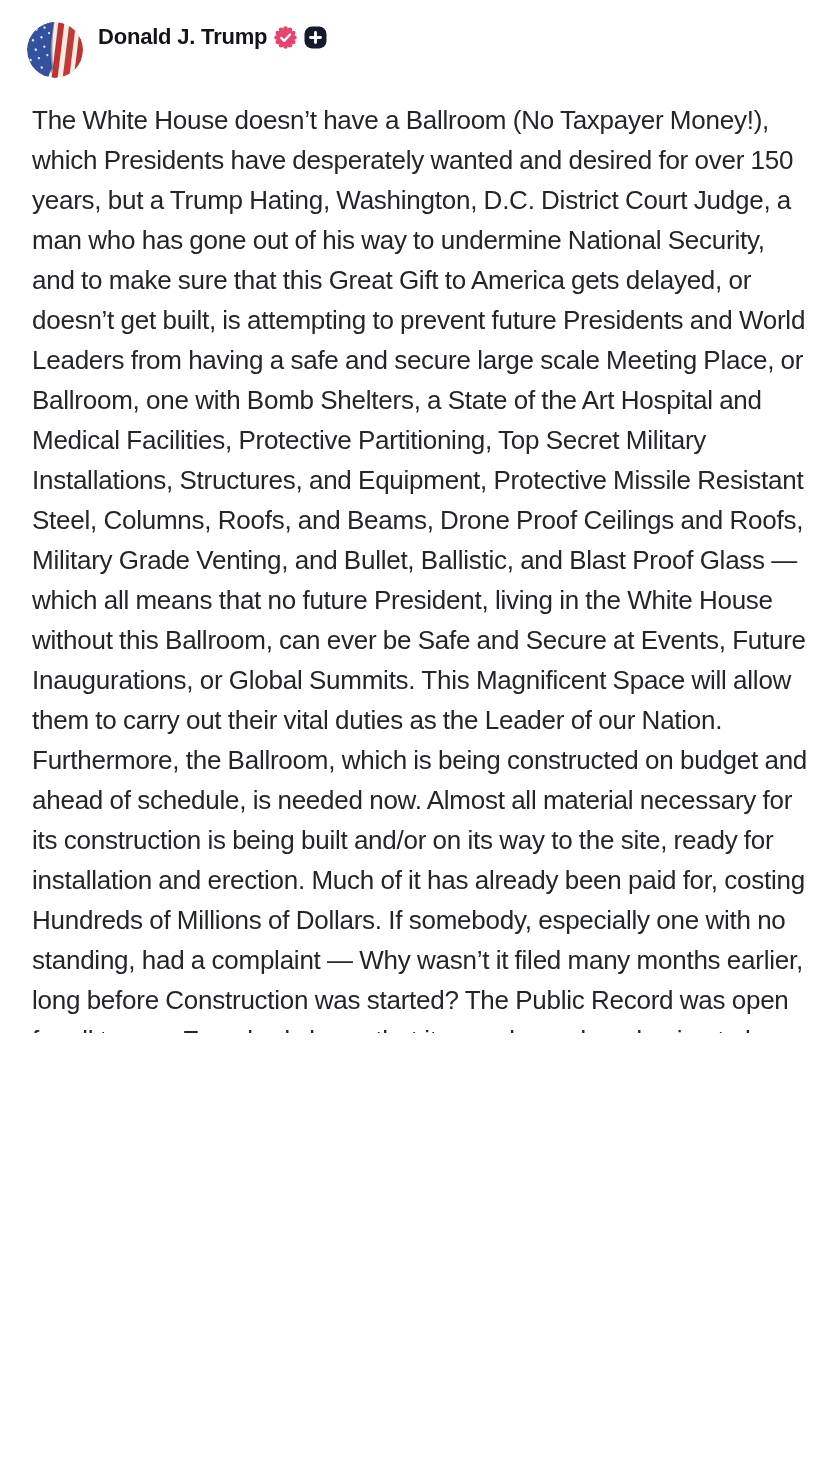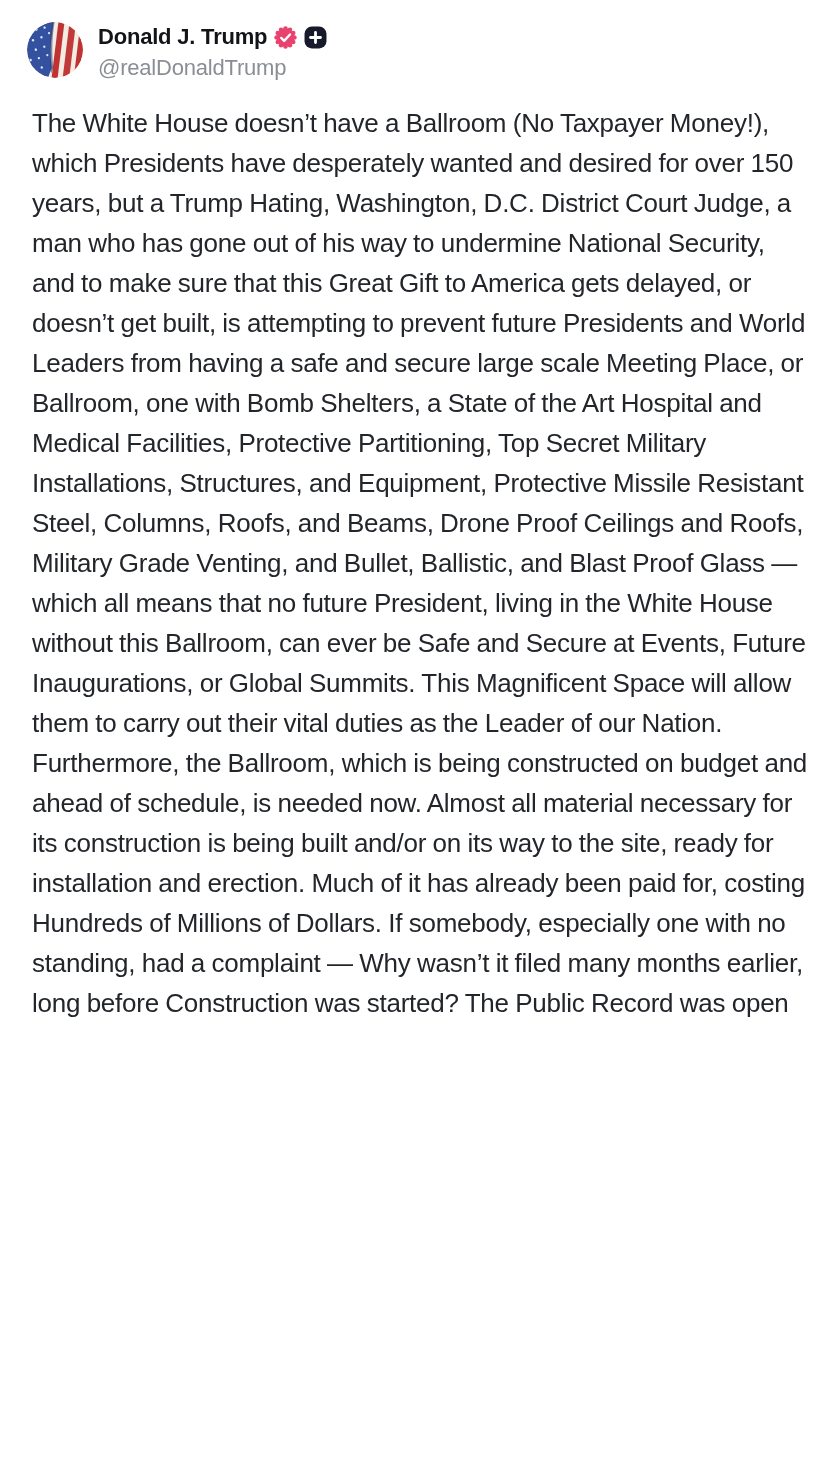--- a/index.html
+++ b/index.html
@@ -139,21 +139,20 @@
             <path d="M7.5 12.4 l3.1 3.1 l6.1-6.7" fill="none" stroke="#ffffff" stroke-width="2.4" stroke-linecap="round" stroke-linejoin="round"></path>
           </svg>
         </span>
         <span class="badge">
           <svg width="23" height="23" viewBox="0 0 22 22">
             <rect x="0.5" y="0.5" width="21" height="21" rx="7" fill="#161a2b"></rect>
             <path d="M11 6.2 V15.8 M6.2 11 H15.8" stroke="#ffffff" stroke-width="2.7" stroke-linecap="round"></path>
           </svg>
         </span>
       </div>
-      <div class="handle">@realDonaldTrump</div>
     </div>
   </div>
 
   <div class="body-text">The White House doesn’t have a Ballroom (No Taxpayer Money!), which Presidents have desperately wanted and desired for over 150 years, but a Trump Hating, Washington, D.C. District Court Judge, a man who has gone out of his way to undermine National Security, and to make sure that this Great Gift to America gets delayed, or doesn’t get built, is attempting to prevent future Presidents and World Leaders from having a safe and secure large scale Meeting Place, or Ballroom, one with Bomb Shelters, a State of the Art Hospital and Medical Facilities, Protective Partitioning, Top Secret Military Installations, Structures, and Equipment, Protective Missile Resistant Steel, Columns, Roofs, and Beams, Drone Proof Ceilings and Roofs, Military Grade Venting, and Bullet, Ballistic, and Blast Proof Glass —which all means that no future President, living in the White House without this Ballroom, can ever be Safe and Secure at Events, Future Inaugurations, or Global Summits. This Magnificent Space will allow them to carry out their vital duties as the Leader of our Nation. Furthermore, the Ballroom, which is being constructed on budget and ahead of schedule, is needed now. Almost all material necessary for its construction is being built and/or on its way to the site, ready for installation and erection. Much of it has already been paid for, costing Hundreds of Millions of Dollars. If somebody, especially one with no standing, had a complaint — Why wasn’t it filed many months earlier, long before Construction was started? The Public Record was open for all to see. Everybody knew that it was planned, and going to be built. This highly political Judge, and his illegal overreach, is out of control, and costing our Nation greatly. This is a mockery to our Court System! The Ballroom is deeply important to our National Security, and no Judge can be allowed to stop this Historic and Militarily Imperative Project. Thank you for your attention to this matter! President DONALD J. TRUMP</div>
 
   <div class="footer">
     <div class="stats">
       <span class="stat"><b>3.35k</b> <span>ReTruths</span></span>
       <span class="stat"><b>20.6k</b> <span>Future</span></span>
     </div>

